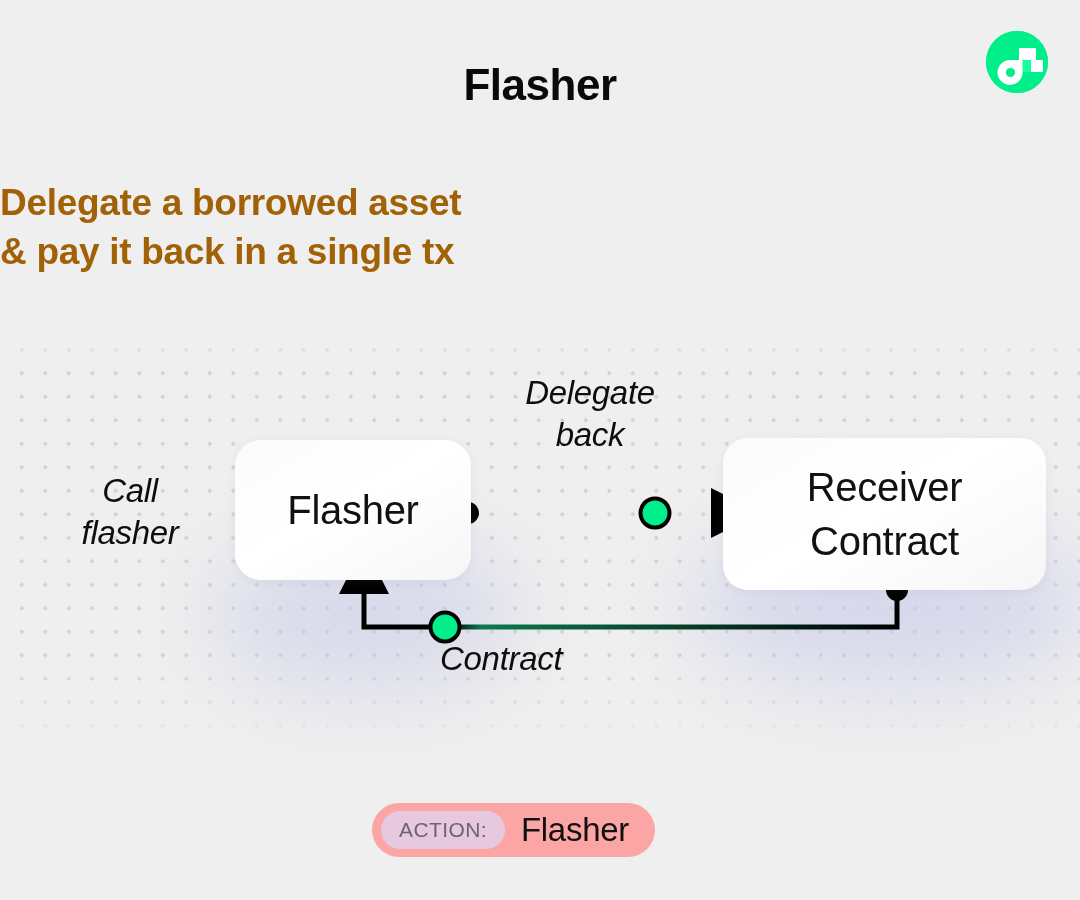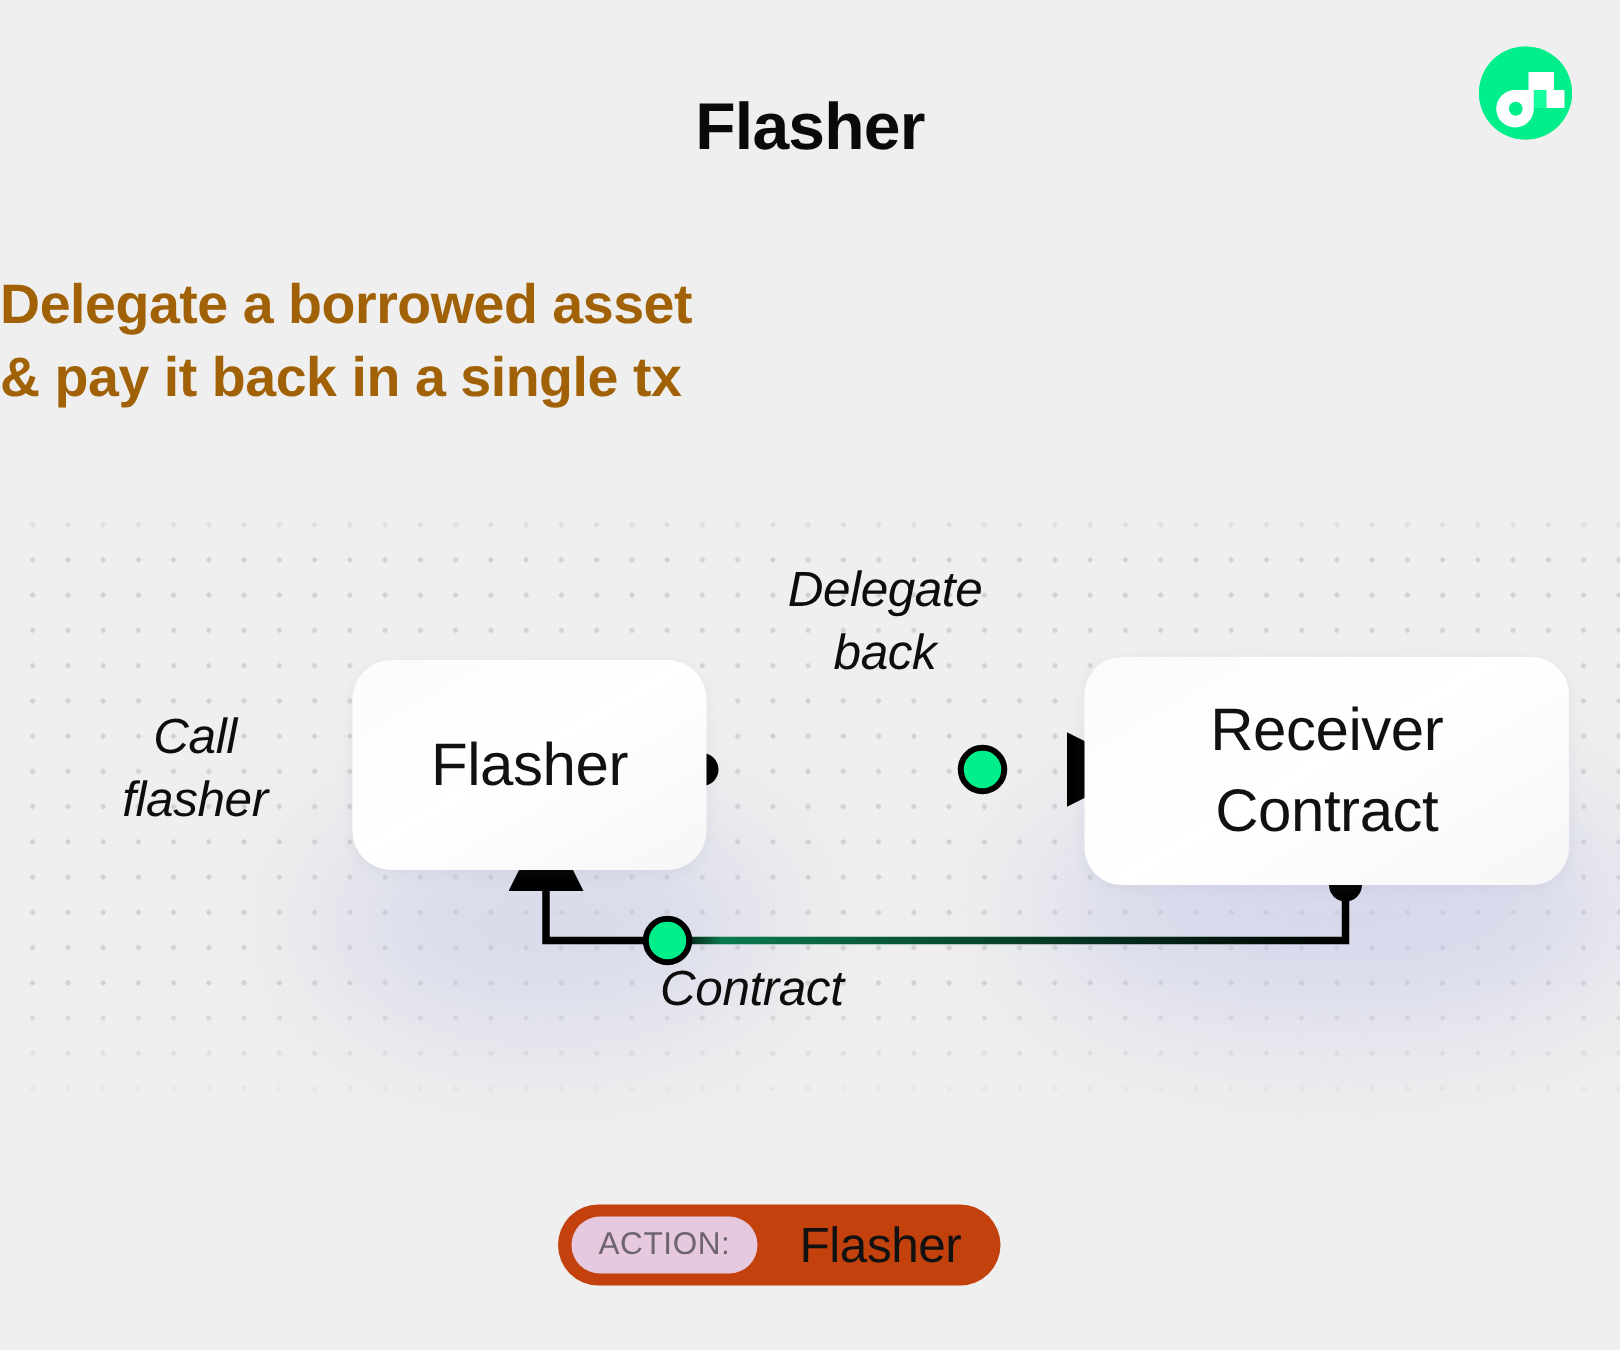--- a/index.html
+++ b/index.html
@@ -171,24 +171,24 @@
   }
 
   
   .action-badge {
     position: absolute;
     left: 372px;
     top: 803px;
     height: 54px;
     padding: 0 26px 0 9px;
     border-radius: 27px;
-    background: #c2410c;
+    background: #fca5a5;
     display: flex;
     align-items: center;
-    gap: 28px;
+    gap: 16px;
   }
   .action-chip {
     height: 38px;
     padding: 0 18px;
     border-radius: 19px;
     background: #e6c9de;
     display: flex;
     align-items: center;
     font-size: 21px;
     font-weight: 500;

